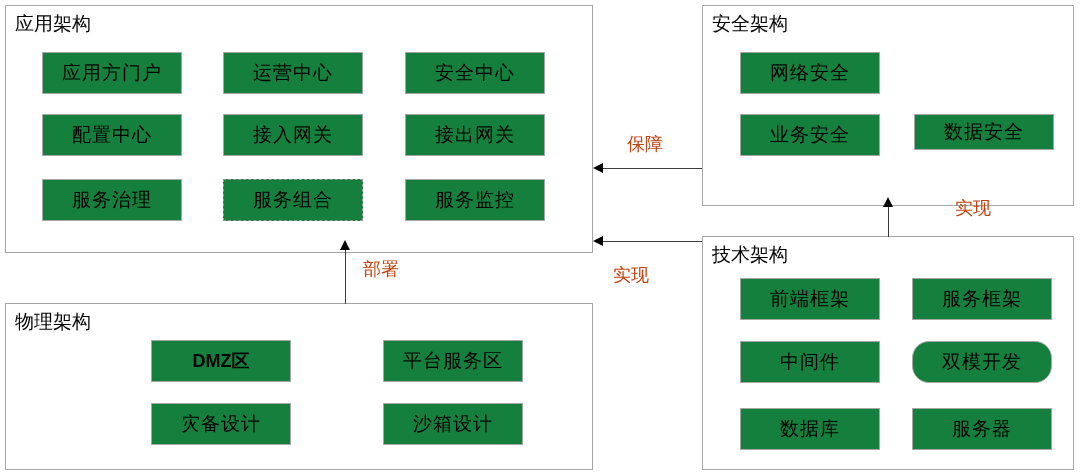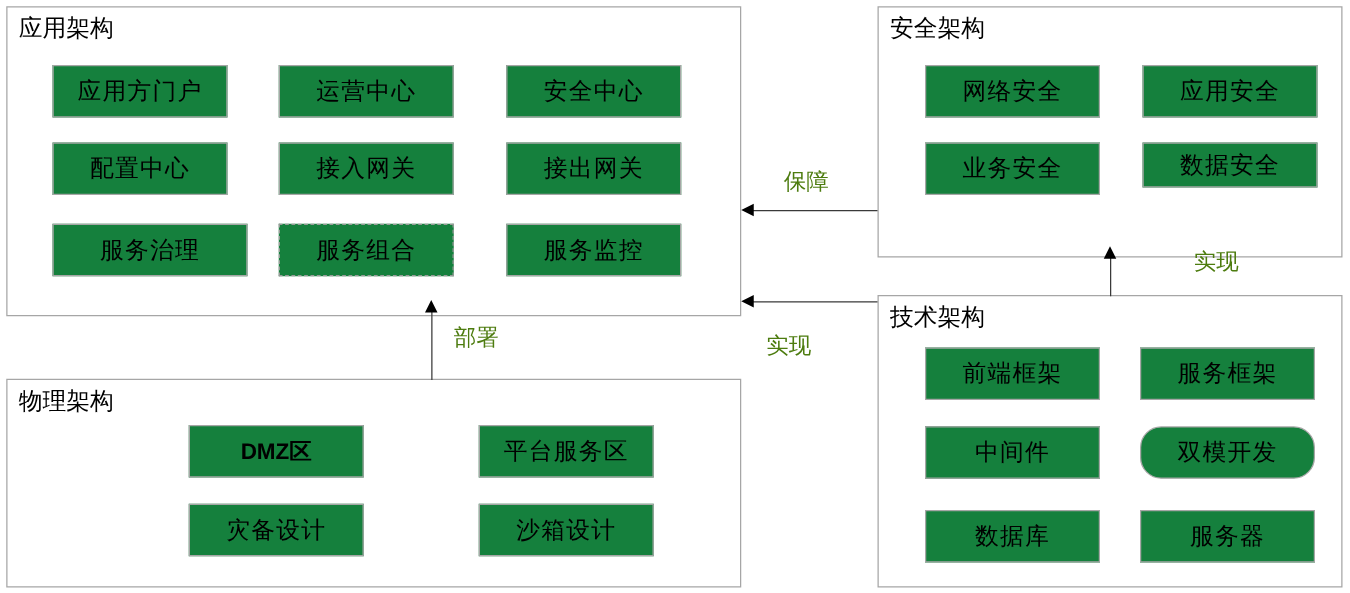--- a/index.html
+++ b/index.html
@@ -80,51 +80,50 @@
     width: 0;
     height: 0;
     border-left: 5px solid transparent;
     border-right: 5px solid transparent;
     border-bottom: 10px solid #000000;
   }
   .edge-label {
     position: absolute;
     font-size: 18px;
     line-height: 22px;
-    color: #4d7c0f;
+    color: #c2410c;
     white-space: nowrap;
-    font-family: Liberation Serif, serif;
+    font-family: Liberation Mono, monospace;
   }
 </style>
 </head>
 <body>
 
 <div id="canvas">
 
   <div class="panel" style="left:5px; top:5px; width:588px; height:248px;text-align:center;">
     <div class="panel-title">应用架构</div>
 
     <div class="node" style="left:36px; top:46px; width:140px; height:42px;">应用方门户</div>
     <div class="node" style="left:217px; top:46px; width:140px; height:42px;">运营中心</div>
     <div class="node" style="left:399px; top:46px; width:140px; height:42px;">安全中心</div>
 
     <div class="node" style="left:36px; top:108px; width:140px; height:42px;">配置中心</div>
     <div class="node" style="left:217px; top:108px; width:140px; height:42px;">接入网关</div>
     <div class="node" style="left:399px; top:108px; width:140px; height:42px;">接出网关</div>
 
-    <div class="node" style="left:36px; top:173px; width:156px; height:42px;">服务治理</div>
+    <div class="node" style="left:36px; top:173px; width:140px; height:42px;">服务治理</div>
     <div class="node dashed" style="left:217px; top:173px; width:140px; height:42px;">服务组合</div>
     <div class="node" style="left:399px; top:173px; width:140px; height:42px;">服务监控</div>
   </div>
 
   <div class="panel" style="left:702px; top:5px; width:372px; height:201px;">
     <div class="panel-title">安全架构</div>
 
     <div class="node" style="left:37px; top:46px; width:140px; height:42px;">网络安全</div>
-    <div class="node" style="left:211px; top:46px; width:140px; height:42px;">应用安全</div>
 
     <div class="node" style="left:37px; top:108px; width:140px; height:42px;text-align:right;">业务安全</div>
     <div class="node" style="left:211px; top:108px; width:140px; height:36px;">数据安全</div>
   </div>
 
   <div class="panel" style="left:5px; top:303px; width:588px; height:167px;">
     <div class="panel-title">物理架构</div>
 
     <div class="node bold" style="left:145px; top:36px; width:140px; height:42px;">DMZ区</div>
     <div class="node" style="left:377px; top:36px; width:140px; height:42px;">平台服务区</div>

